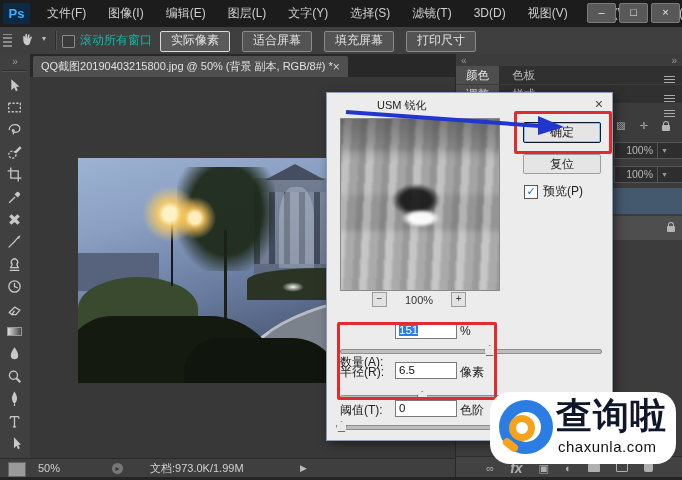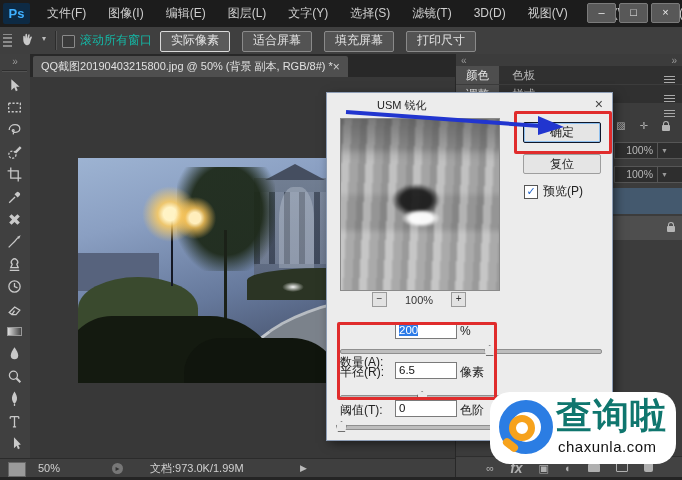--- a/index.html
+++ b/index.html
@@ -141,21 +141,21 @@
   .red-rect{position:absolute;border:3px solid #e02c2c;z-index:20;border-radius:2px;}
   #rect-ok{left:514px;top:111px;width:92px;height:37px;}
   #rect-fields{left:337px;top:322px;width:154px;height:72px;}
   #arrow-svg{position:absolute;left:340px;top:101px;z-index:21;}
   
   #watermark{left:490px;top:392px;width:186px;height:72px;background:#fff;border-radius:20px;z-index:30;}
   #wm-logo{left:9px;top:8px;width:54px;height:54px;}
   #wm-ring{position:absolute;left:0;top:0;width:54px;height:54px;border-radius:50%;border:12px solid #2b7de3;box-sizing:border-box;}
   #wm-lens{position:absolute;left:10px;top:15px;width:26px;height:26px;border-radius:50%;border:7px solid #f6a21c;box-sizing:border-box;background:#fff;}
   #wm-handlebar{position:absolute;left:3px;top:41px;width:17px;height:8px;background:#f6a21c;border-radius:4px;transform:rotate(38deg);}
-  #wm-name{left:66px;top:2px;font-size:36px;font-weight:bold;color:#0f766e;letter-spacing:1px;line-height:44px;}
+  #wm-name{left:66px;top:2px;font-size:36px;font-weight:bold;color:#0f172a;letter-spacing:1px;line-height:44px;}
   #wm-domain{left:68px;top:46px;font-size:15px;color:#111;letter-spacing:.5px;}
 </style>
 </head>
 <body>
 
 <div id="app">
 
   <div class="abs" id="menubar">
     <div class="abs" id="ps-logo">Ps</div>
     <div class="abs" id="menu-items">
@@ -391,21 +391,21 @@
       <span class="zoombtn">+</span>
     </div>
     <div class="dlgbtn" id="btn-ok">确定</div>
     <div class="dlgbtn" id="btn-reset">复位</div>
     <div class="abs" id="usm-previewchk">
       <span class="box">✓</span>
       <span>预览(P)</span>
     </div>
     <div id="usm-fields">
         <div class="fld-label" style="top: 231px; margin-top: 30px;">数量(A):</div>
-        <div class="fld-input" style="top: 229px;"><span class="sel">200</span></div>
+        <div class="fld-input" style="top: 229px;"><span class="sel">151</span></div>
         <div class="fld-unit" style="top: 231px;">%</div>
         <div class="slider" style="top: 256px;">
           <div class="handle" style="left: calc(57% - 5px);"></div>
         </div>
         <div class="fld-label" style="top: 271px;">半径(R):</div>
         <div class="fld-input" style="top: 269px;"><span>6.5</span></div>
         <div class="fld-unit" style="top: 271px;">像素</div>
         <div class="slider" style="top: 302px;">
           <div class="handle" style="left: calc(31% - 5px);"></div>
         </div>

